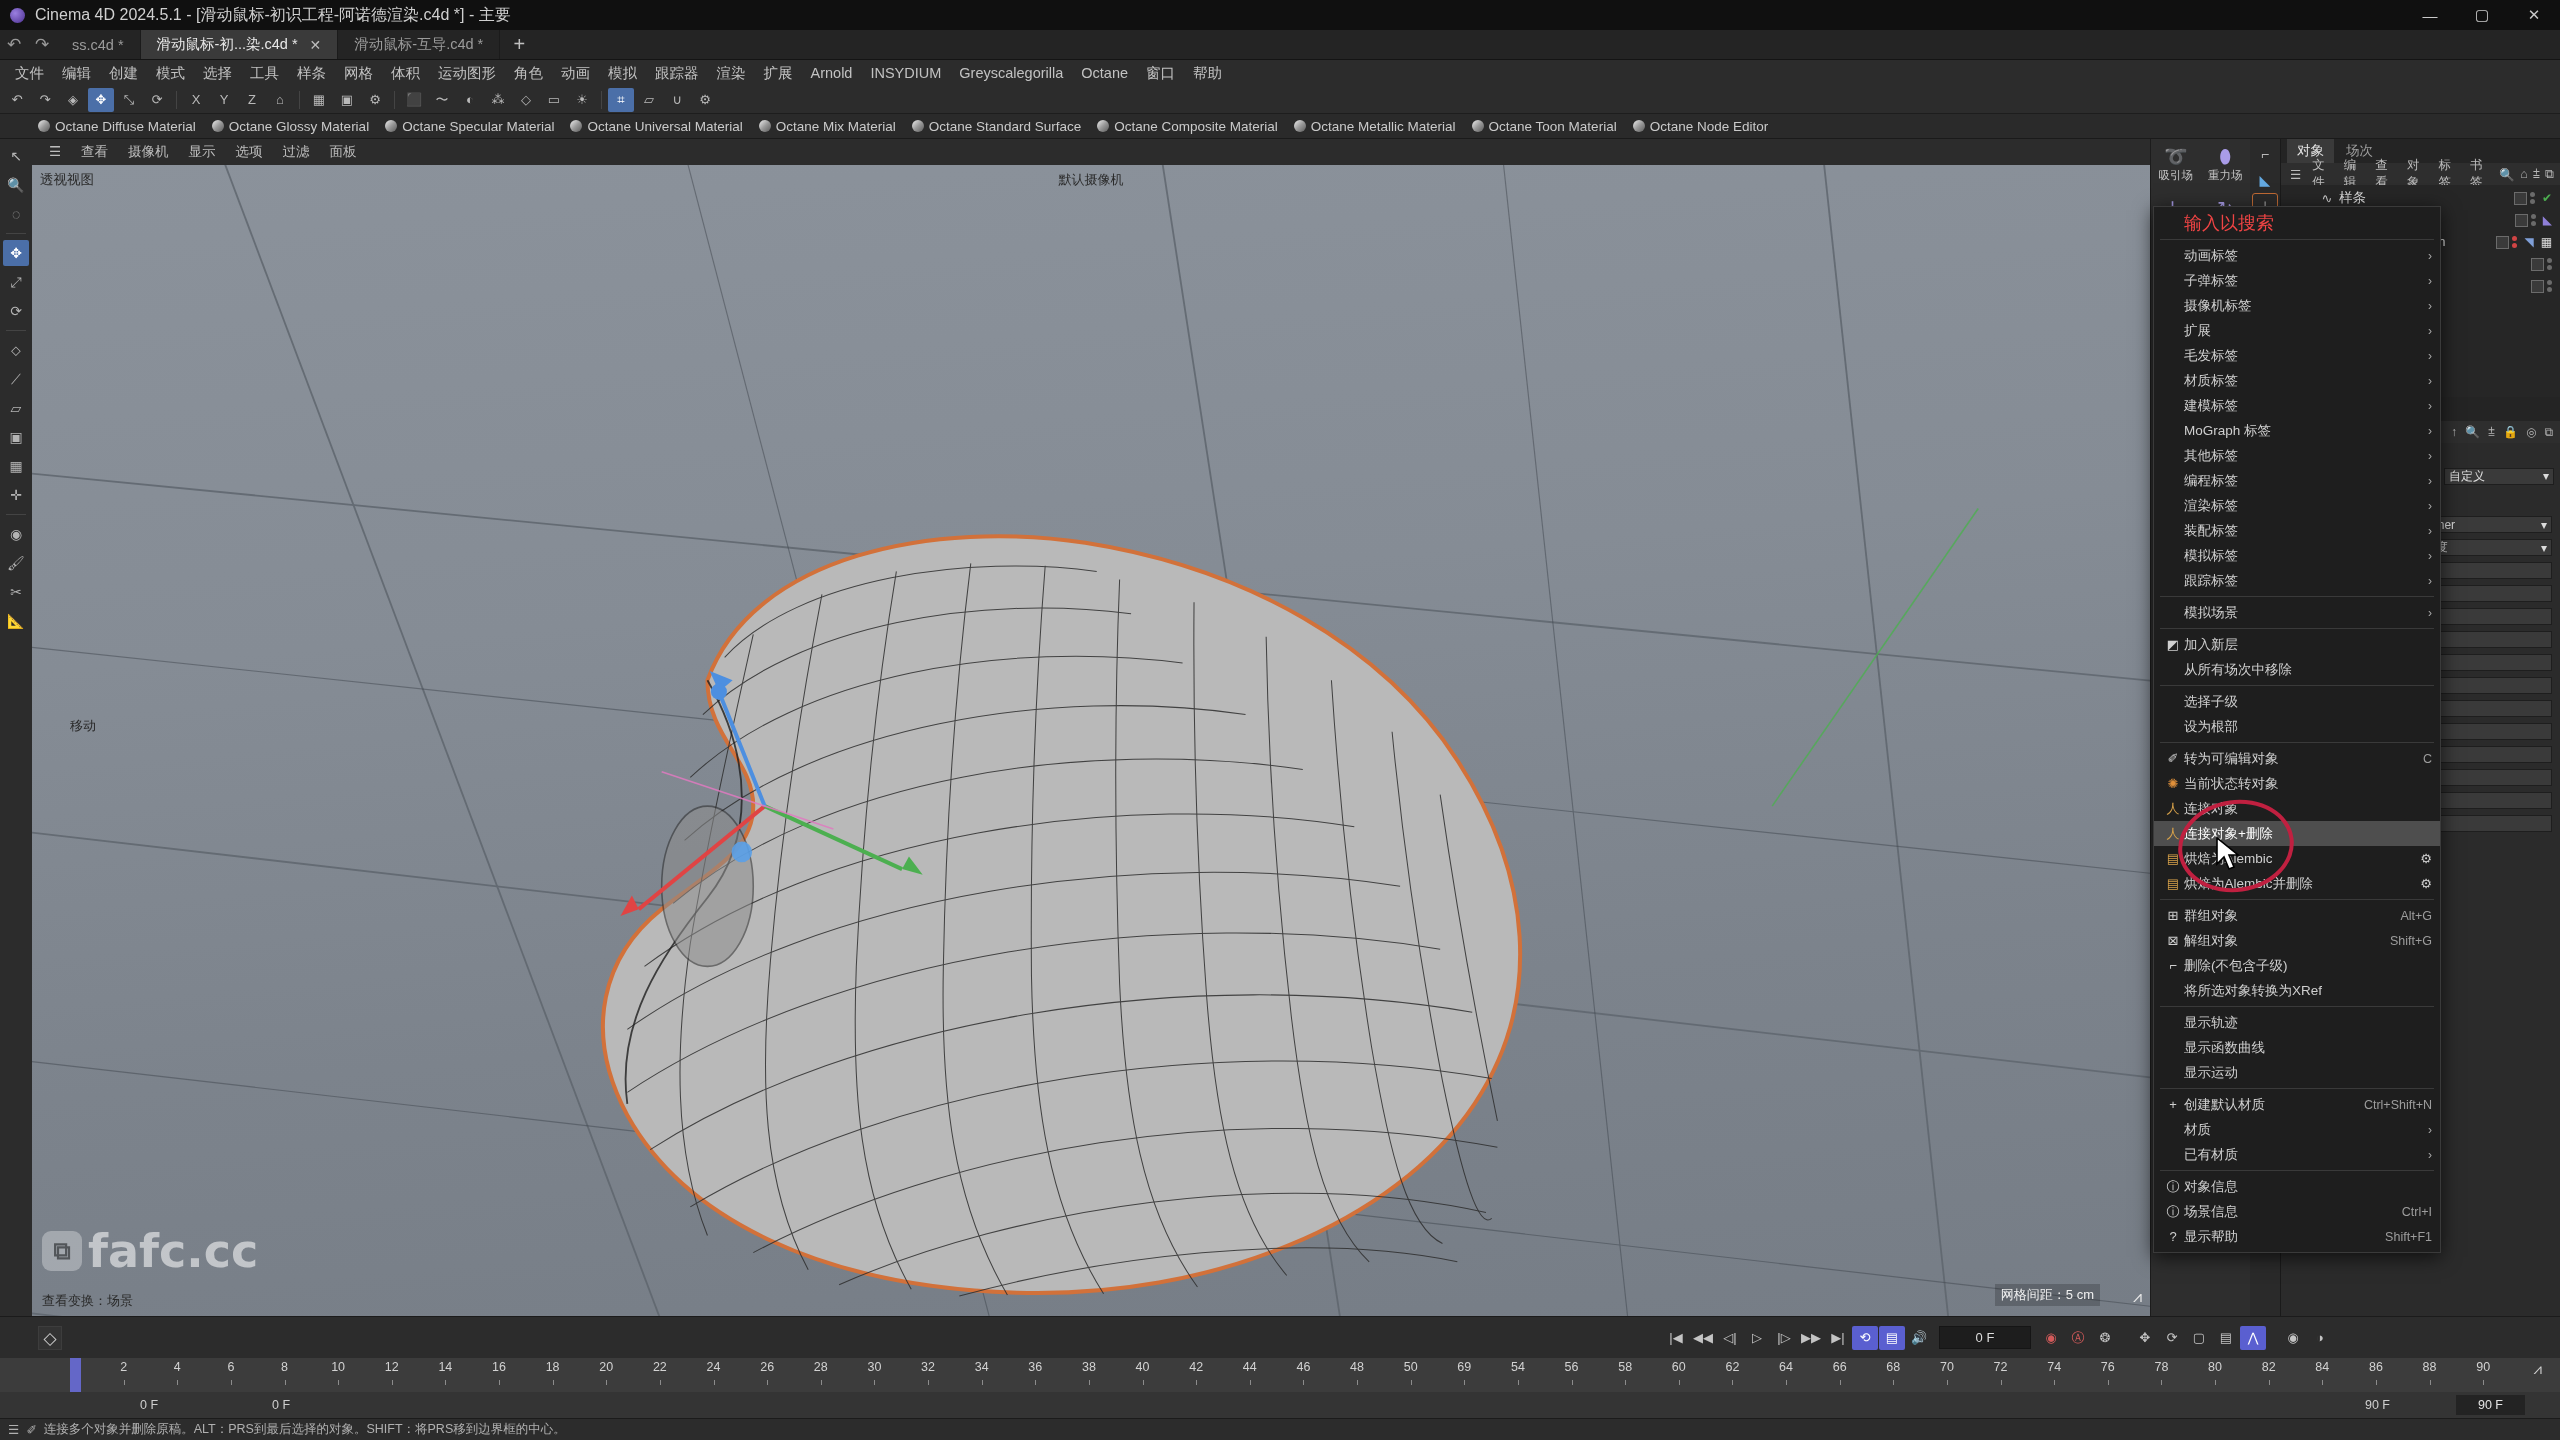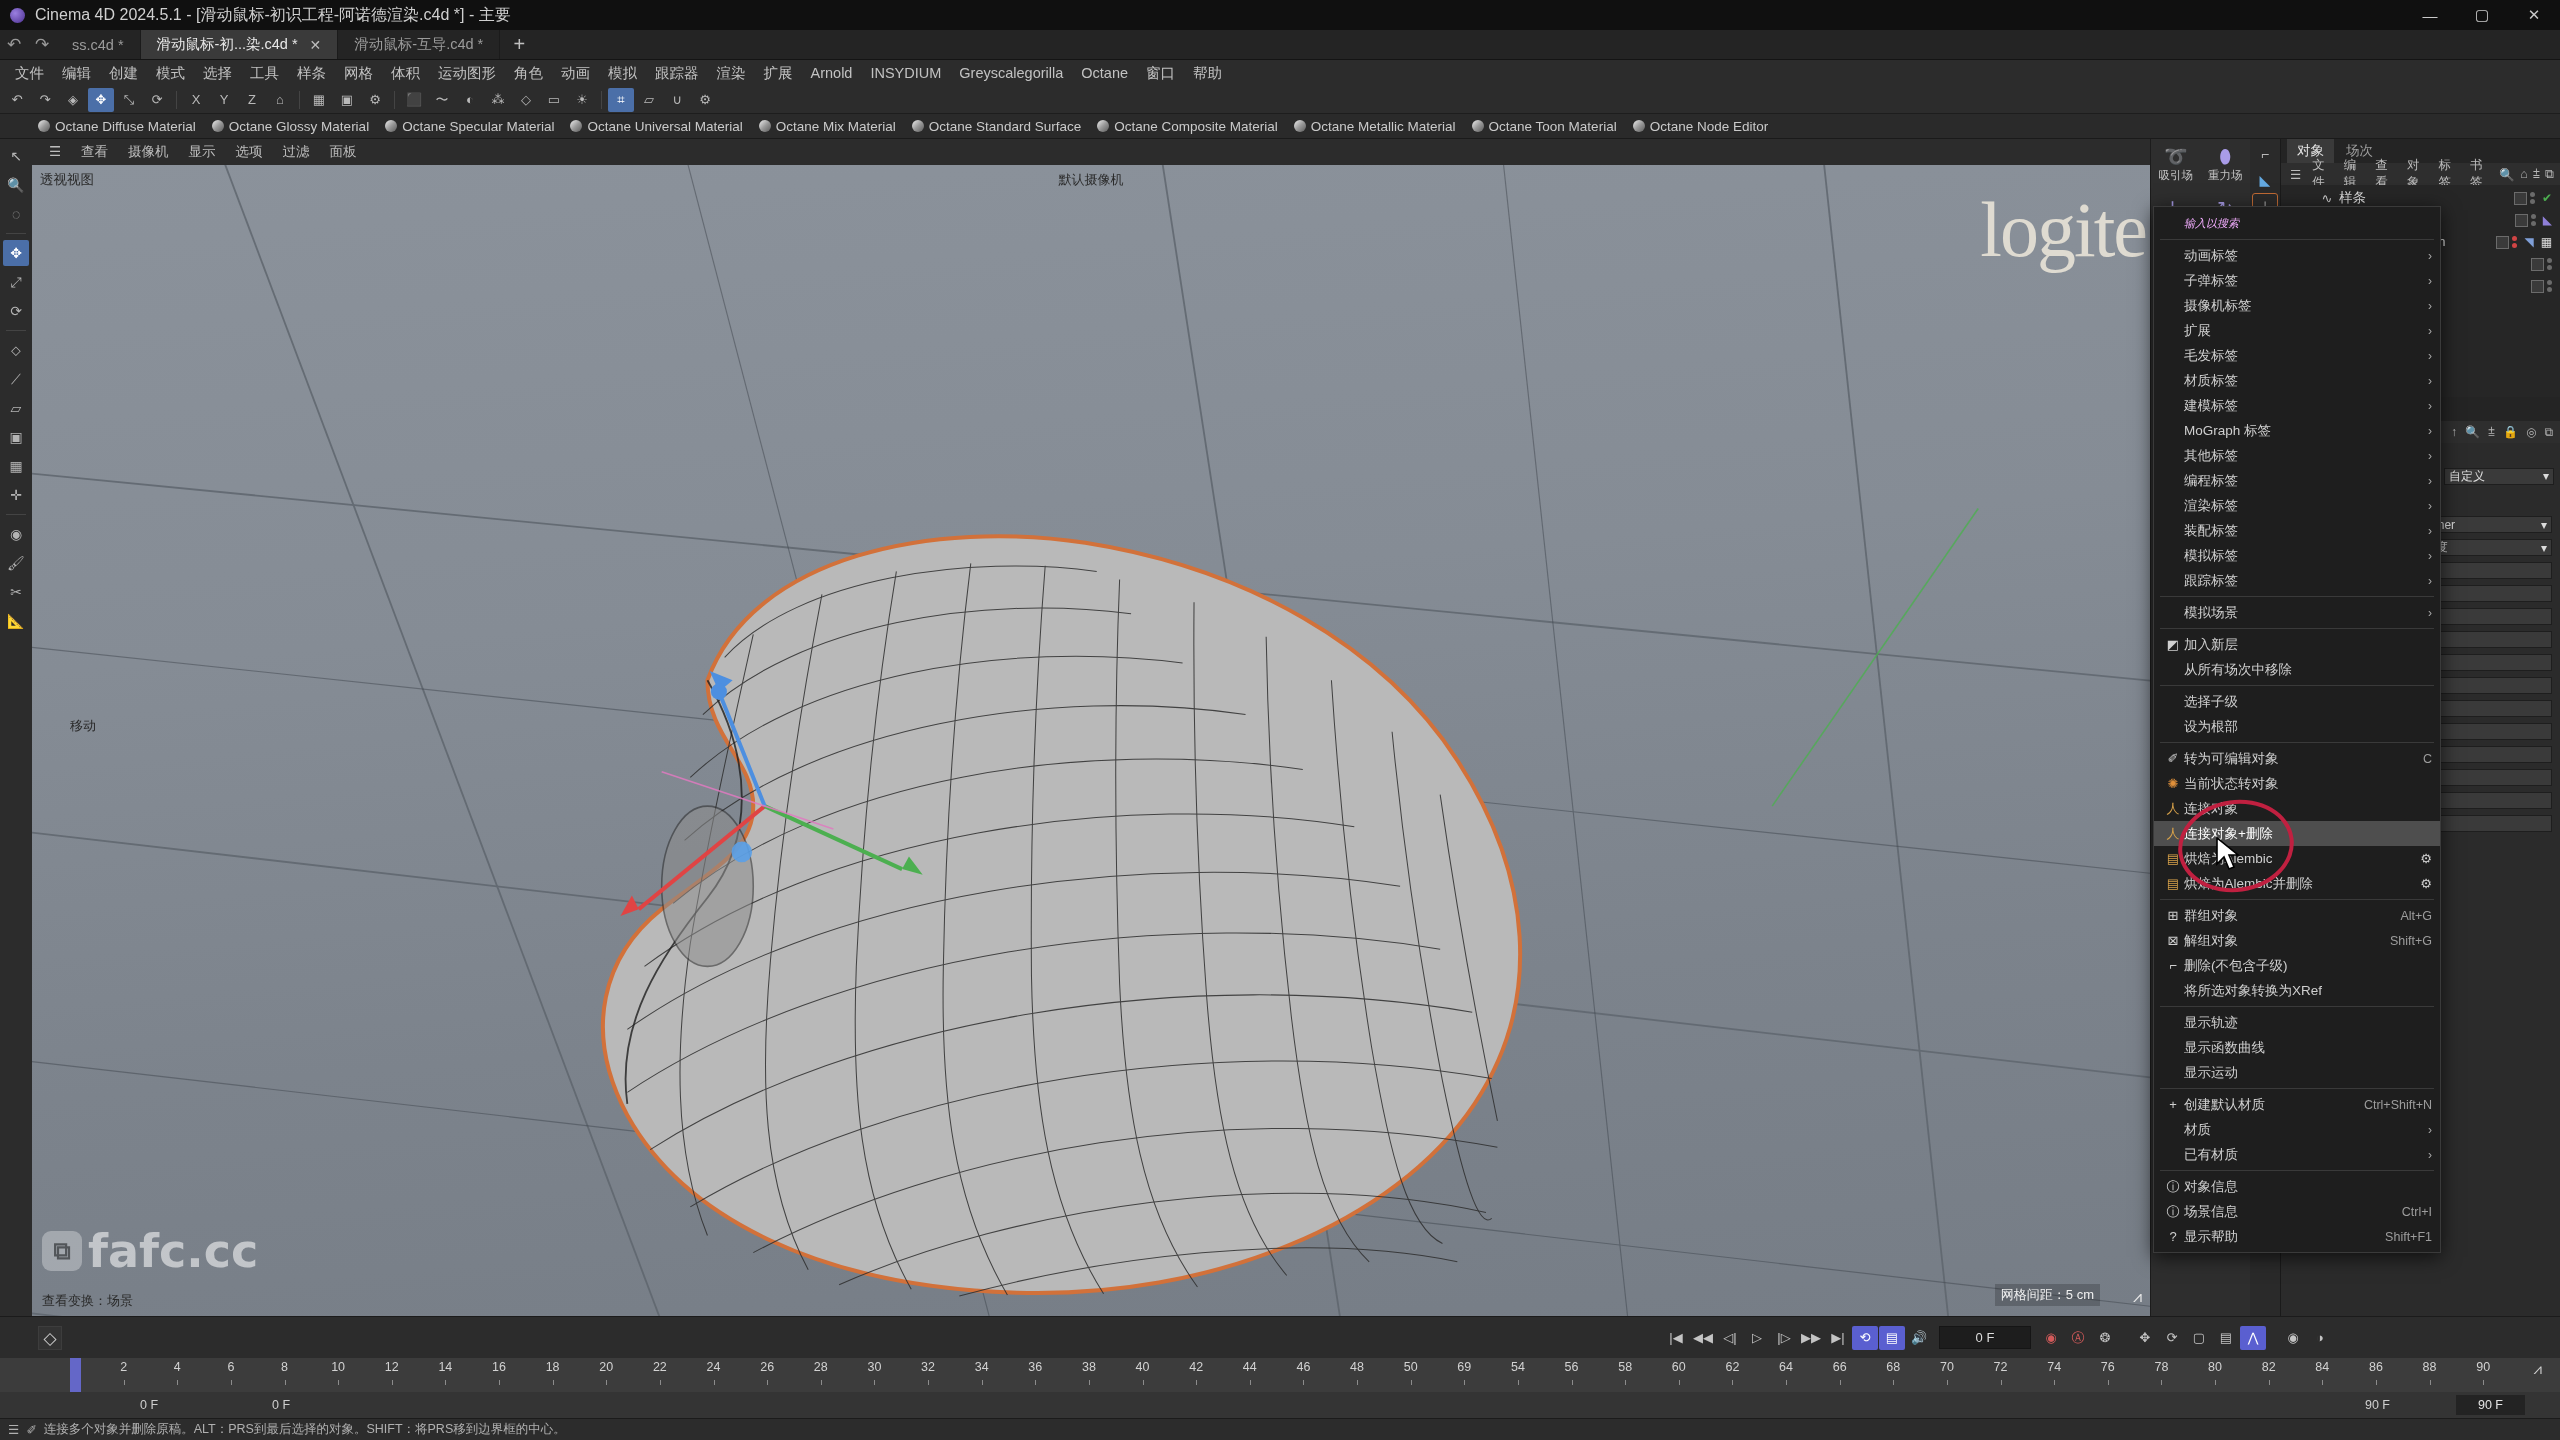--- a/index.html
+++ b/index.html
@@ -164,21 +164,21 @@
 
   .watermark{ position:absolute;left:10px;bottom:38px;font-size:46px;font-weight:bold;
     color:#ffffff;opacity:.55;font-family:"DejaVu Sans",sans-serif;display:flex;align-items:center;gap:6px; }
   .wmbadge{ width:40px;height:40px;border-radius:9px;background:#ffffff90;display:flex;
     align-items:center;justify-content:center;color:#333;font-size:24px; }
 
   
   .ctxmenu{ position:absolute;left:2153px;top:206px;width:288px;background:#1e1e1e;
     border:1px solid #3a3a3a;z-index:50;padding:3px 0;box-shadow:0 4px 18px #000a; }
   .ctxsearch{ height:26px;display:flex;align-items:center;padding-left:30px;
-    font-size:11px;color:#f0abfc;font-style:italic; }
+    font-size:18px;color:#ef4444;}
   .ctxsep{ height:1px;background:#3a3a3a;margin:3px 6px; }
   .ctxrow{ height:25px;display:flex;align-items:center;font-size:13.5px;color:#cfcfcf;padding:0 8px; }
   .ctxrow.hl{ background:#4e4e4e;color:#fff; }
   .ctxrow .ci{ width:22px;flex:0 0 22px;text-align:center;font-size:13px; }
   .ctxrow .cl{ flex:1;white-space:nowrap; }
   .ctxrow .ck{ color:#9d9d9d;font-size:12.5px;margin-left:10px; }
   .ctxrow .car{ color:#a8a8a8;font-size:12px;margin-left:8px; }
   .ctxrow .cg{ color:#cfcfcf;font-size:13px;margin-left:8px; }
 
   .redcircle{ position:absolute;left:2178px;top:800px;width:116px;height:92px;
@@ -422,21 +422,20 @@
             <polygon points="-40,-100 -48,-118 -28,-110" fill="#4d8fe0"></polygon>
             <circle cx="-40" cy="-100" r="7" fill="#4d8fe0"></circle>
             <circle cx="-20" cy="40" r="9" fill="#5aa0e8" opacity=".9"></circle>
             <path d="M -90 -30 L 60 20" stroke="#e07ac0" stroke-width="1.4" opacity=".85"></path>
           </g>
         </svg>
 
         <div class="vp-label">透视视图</div>
         <div class="vp-cam">默认摄像机</div>
         <div class="vp-move">移动</div>
-        <div class="vp-logo">logite</div>
         <div class="vp-grid">网格间距：5 cm</div>
         <div class="vp-axisbadge">⩘</div>
         <div class="vp-watch">查看变换：场景</div>
 
         <div class="watermark">
           <div class="wmbadge">⧉</div>
           <span>fafc.cc</span>
         </div>
       </div>
     </div>

